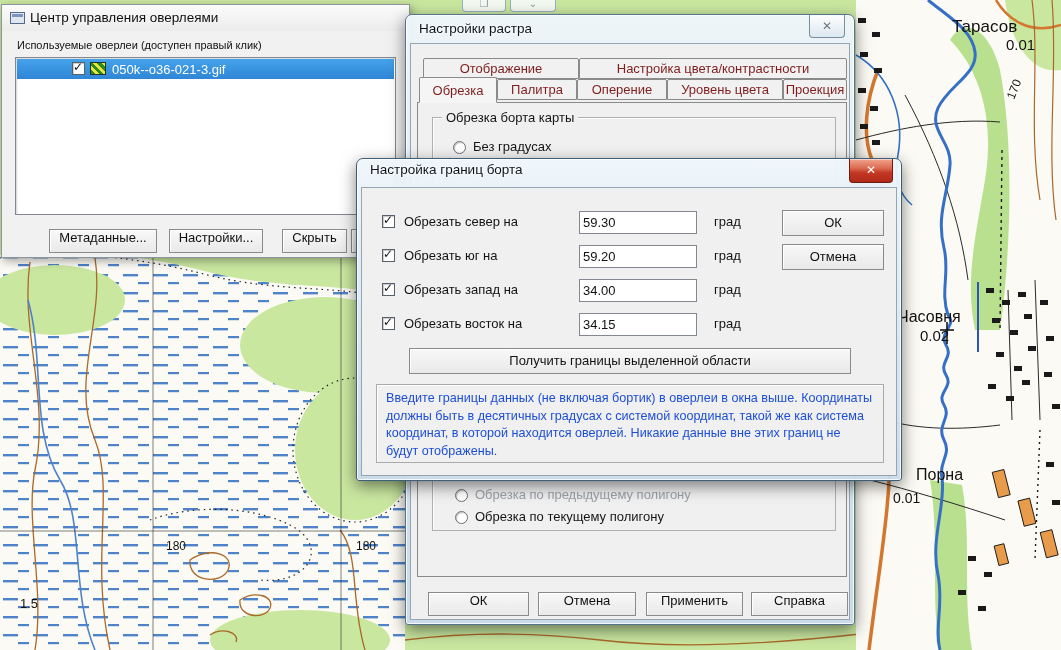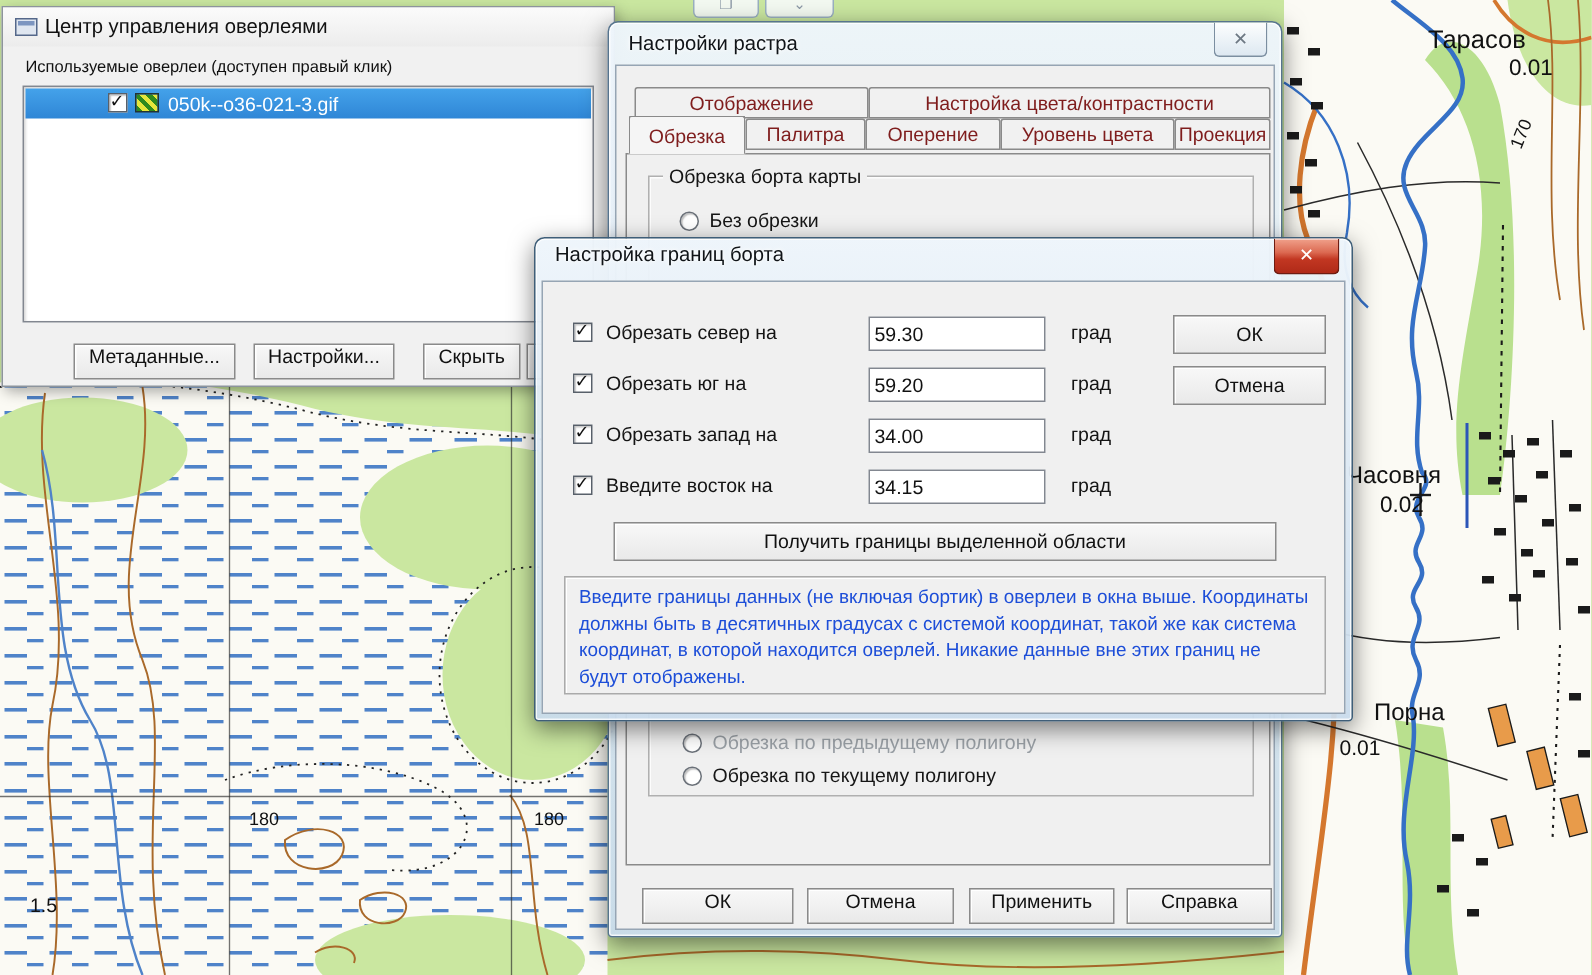--- a/index.html
+++ b/index.html
@@ -257,21 +257,21 @@
       <div class="tab" style="left:86px; top:35px; width:80px;">Палитра</div>
       <div class="tab" style="left:166px; top:35px; width:90px;">Оперение</div>
       <div class="tab" style="left:256px; top:35px; width:116px;">Уровень цвета</div>
       <div class="tab" style="left:372px; top:35px; width:64px;">Проекция</div>
 
       <div id="tabpage">
         <div class="group" style="left:14px; top:14px; width:404px; height:414px;">
           <span class="group-label">Обрезка борта карты</span>
         </div>
         <span class="radio" style="left:35px; top:38px;"></span>
-        <span class="lbl" style="left:55px; top:36px;">Без обрезки</span>
+        <span class="lbl" style="left:55px; top:36px;">Без градусах</span>
         <span class="radio" style="left:37px; top:386px;"></span>
         <span class="lbl disabled" style="left:57px; top:384px;">Обрезка по предыдущему полигону</span>
         <span class="radio" style="left:37px; top:408px;"></span>
         <span class="lbl" style="left:57px; top:406px;">Обрезка по текущему полигону</span>
       </div>
 
       <div class="btn w2btn" style="left:17px;  width:101px;">ОК</div>
       <div class="btn w2btn" style="left:127px; width:98px;">Отмена</div>
       <div class="btn w2btn" style="left:235px; width:97px;">Применить</div>
       <div class="btn w2btn" style="left:340px; width:97px;">Справка</div>
@@ -304,21 +304,21 @@
             <span class="tick">✓</span>
           </span>
         <span class="bs-label" style="left:42px; top:4px;">Обрезать запад на</span>
         <input class="bs-input" style="top: 1px;" value="34.00">
         <span class="bs-unit" style="top:4px;">град</span>
       </div>
       <div class="bs-row" style="top:124px;">
         <span class="cb" style="left:20px; top:5px;">
             <span class="tick">✓</span>
           </span>
-        <span class="bs-label" style="left:42px; top:4px;">Введите восток на</span>
+        <span class="bs-label" style="left:42px; top:4px;">Обрезать восток на</span>
         <input class="bs-input" style="top: 1px;" value="34.15">
         <span class="bs-unit" style="top:4px;">град</span>
       </div>
 
       <div class="btn" style="left:420px; top:22px; width:102px; height:26px; line-height:24px;">ОК</div>
       <div class="btn" style="left:420px; top:56px; width:102px; height:26px; line-height:24px;">Отмена</div>
 
       <div class="btn" style="left:47px; top:160px; width:442px; height:26px; line-height:24px;">Получить границы выделенной области</div>
 
       <div id="help-box">Введите границы данных (не включая бортик) в оверлеи в окна выше. Координаты должны быть в десятичных градусах с системой координат, такой же как система координат, в которой находится оверлей. Никакие данные вне этих границ не будут отображены.</div>

